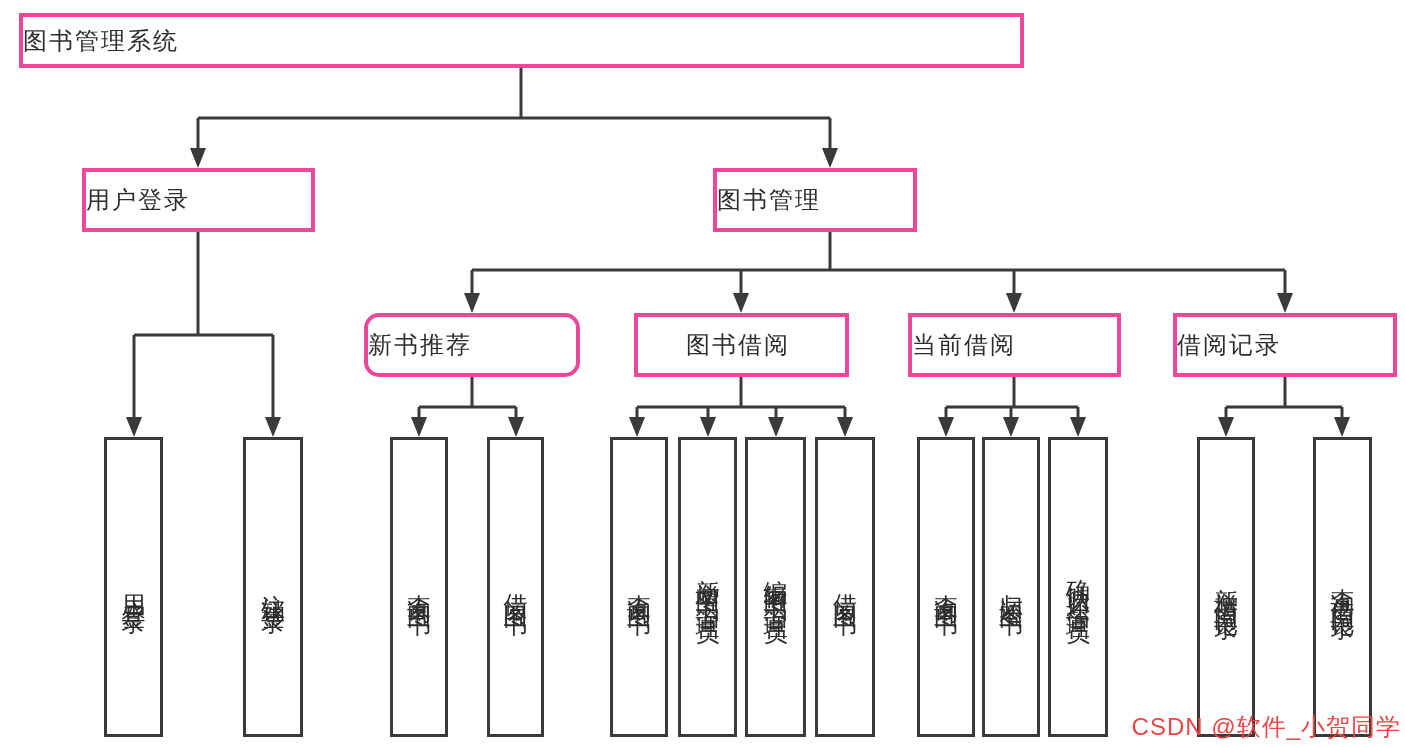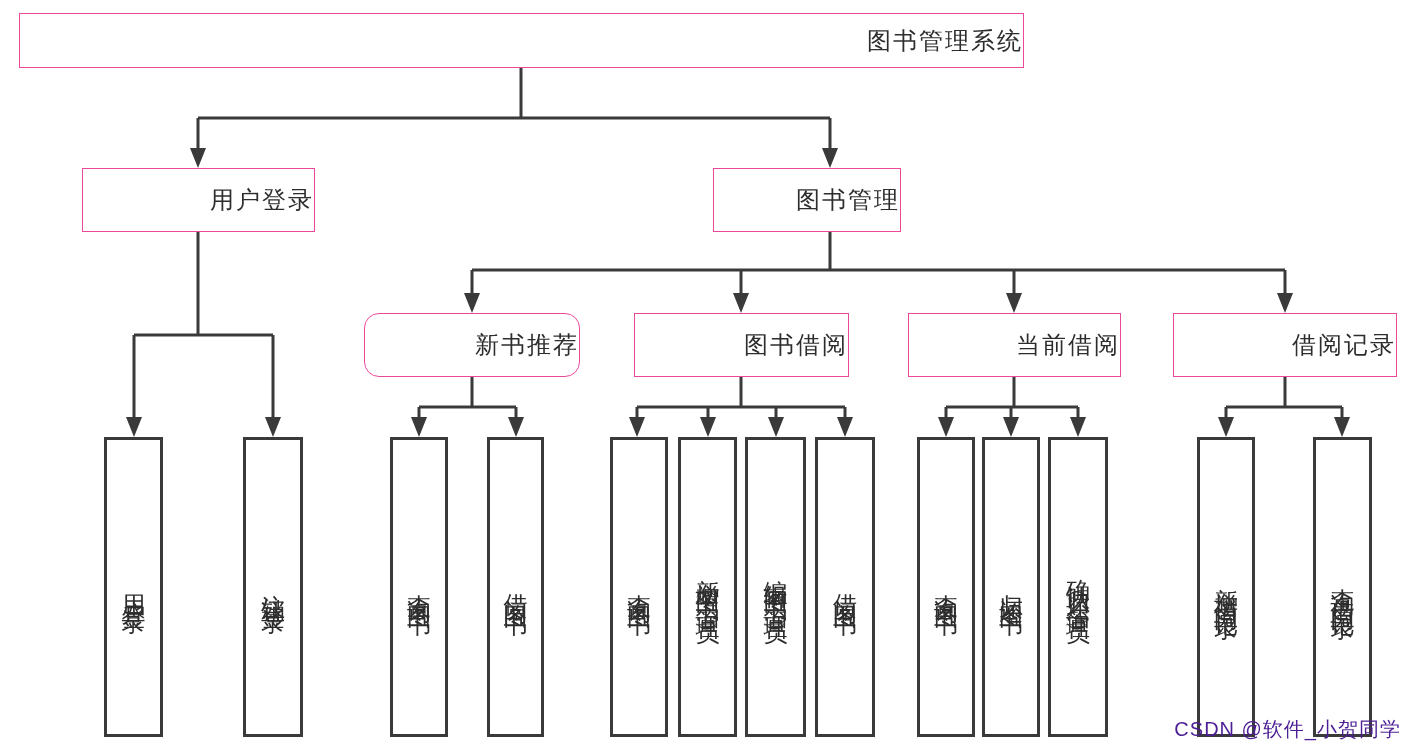--- a/index.html
+++ b/index.html
@@ -7,23 +7,23 @@
     position:relative;
     width:1405px;height:747px;
     background:#ffffff;
     font-family:"Liberation Sans","DejaVu Sans",sans-serif;
     color:#2d2d2d;
     overflow:hidden;
   }
   .node{
     position:absolute;
     box-sizing:border-box;
-    border:1px solid #ec4899;
+    border:4px solid #ec4899;
     background:#ffffff;
-    display:flex;align-items:center;justify-content:flex-end;
+    display:flex;align-items:center;justify-content:flex-start;
     font-size:24px;letter-spacing:2px;
     z-index:2;
   }
   .leaf{
     position:absolute;
     top:437px;height:300px;
     box-sizing:border-box;
     border:3px solid #3a3a3a;
     background:#ffffff;
     display:flex;align-items:center;justify-content:center;
@@ -36,22 +36,22 @@
     letter-spacing:6px;
     line-height:1;
     white-space:nowrap;
   }
   #connectors{position:absolute;left:0;top:0;z-index:1;}
   #connectors path{stroke:#3a3a3a;stroke-width:3;fill:none;}
   #connectors polygon{fill:#3a3a3a;stroke:none;}
   .watermark{
     position:absolute;
     right:4px;bottom:4px;
-    font-size:20px;
-    color:#4c1d95;
+    font-size:24px;
+    color:#ef4444;
     letter-spacing:1px;
     z-index:3;
   }
 </style>
 </head>
 <body>
 
 <div id="canvas">
 
   <svg id="connectors" width="1405" height="747" viewBox="0 0 1405 747">
@@ -97,21 +97,21 @@
     </g>
   </svg>
 
   <div class="node" style="left:19px;top:13px;width:1005px;height:55px;">
     <span>图书管理系统</span>
   </div>
 
   <div class="node" style="left:82px;top:168px;width:233px;height:64px;">
     <span>用户登录</span>
   </div>
-  <div class="node" style="left:713px;top:168px;width:188px;height:64px;">
+  <div class="node" style="left:713px;top:168px;width:204px;height:64px;">
     <span>图书管理</span>
   </div>
 
   <div class="node" style="left:364px;top:313px;width:216px;height:64px;border-radius:15px;">
     <span>新书推荐</span>
   </div>
   <div class="node" style="left:634px;top:313px;width:215px;height:64px;padding-left:48px;">
     <span>图书借阅</span>
   </div>
   <div class="node" style="left:908px;top:313px;width:213px;height:64px;">

